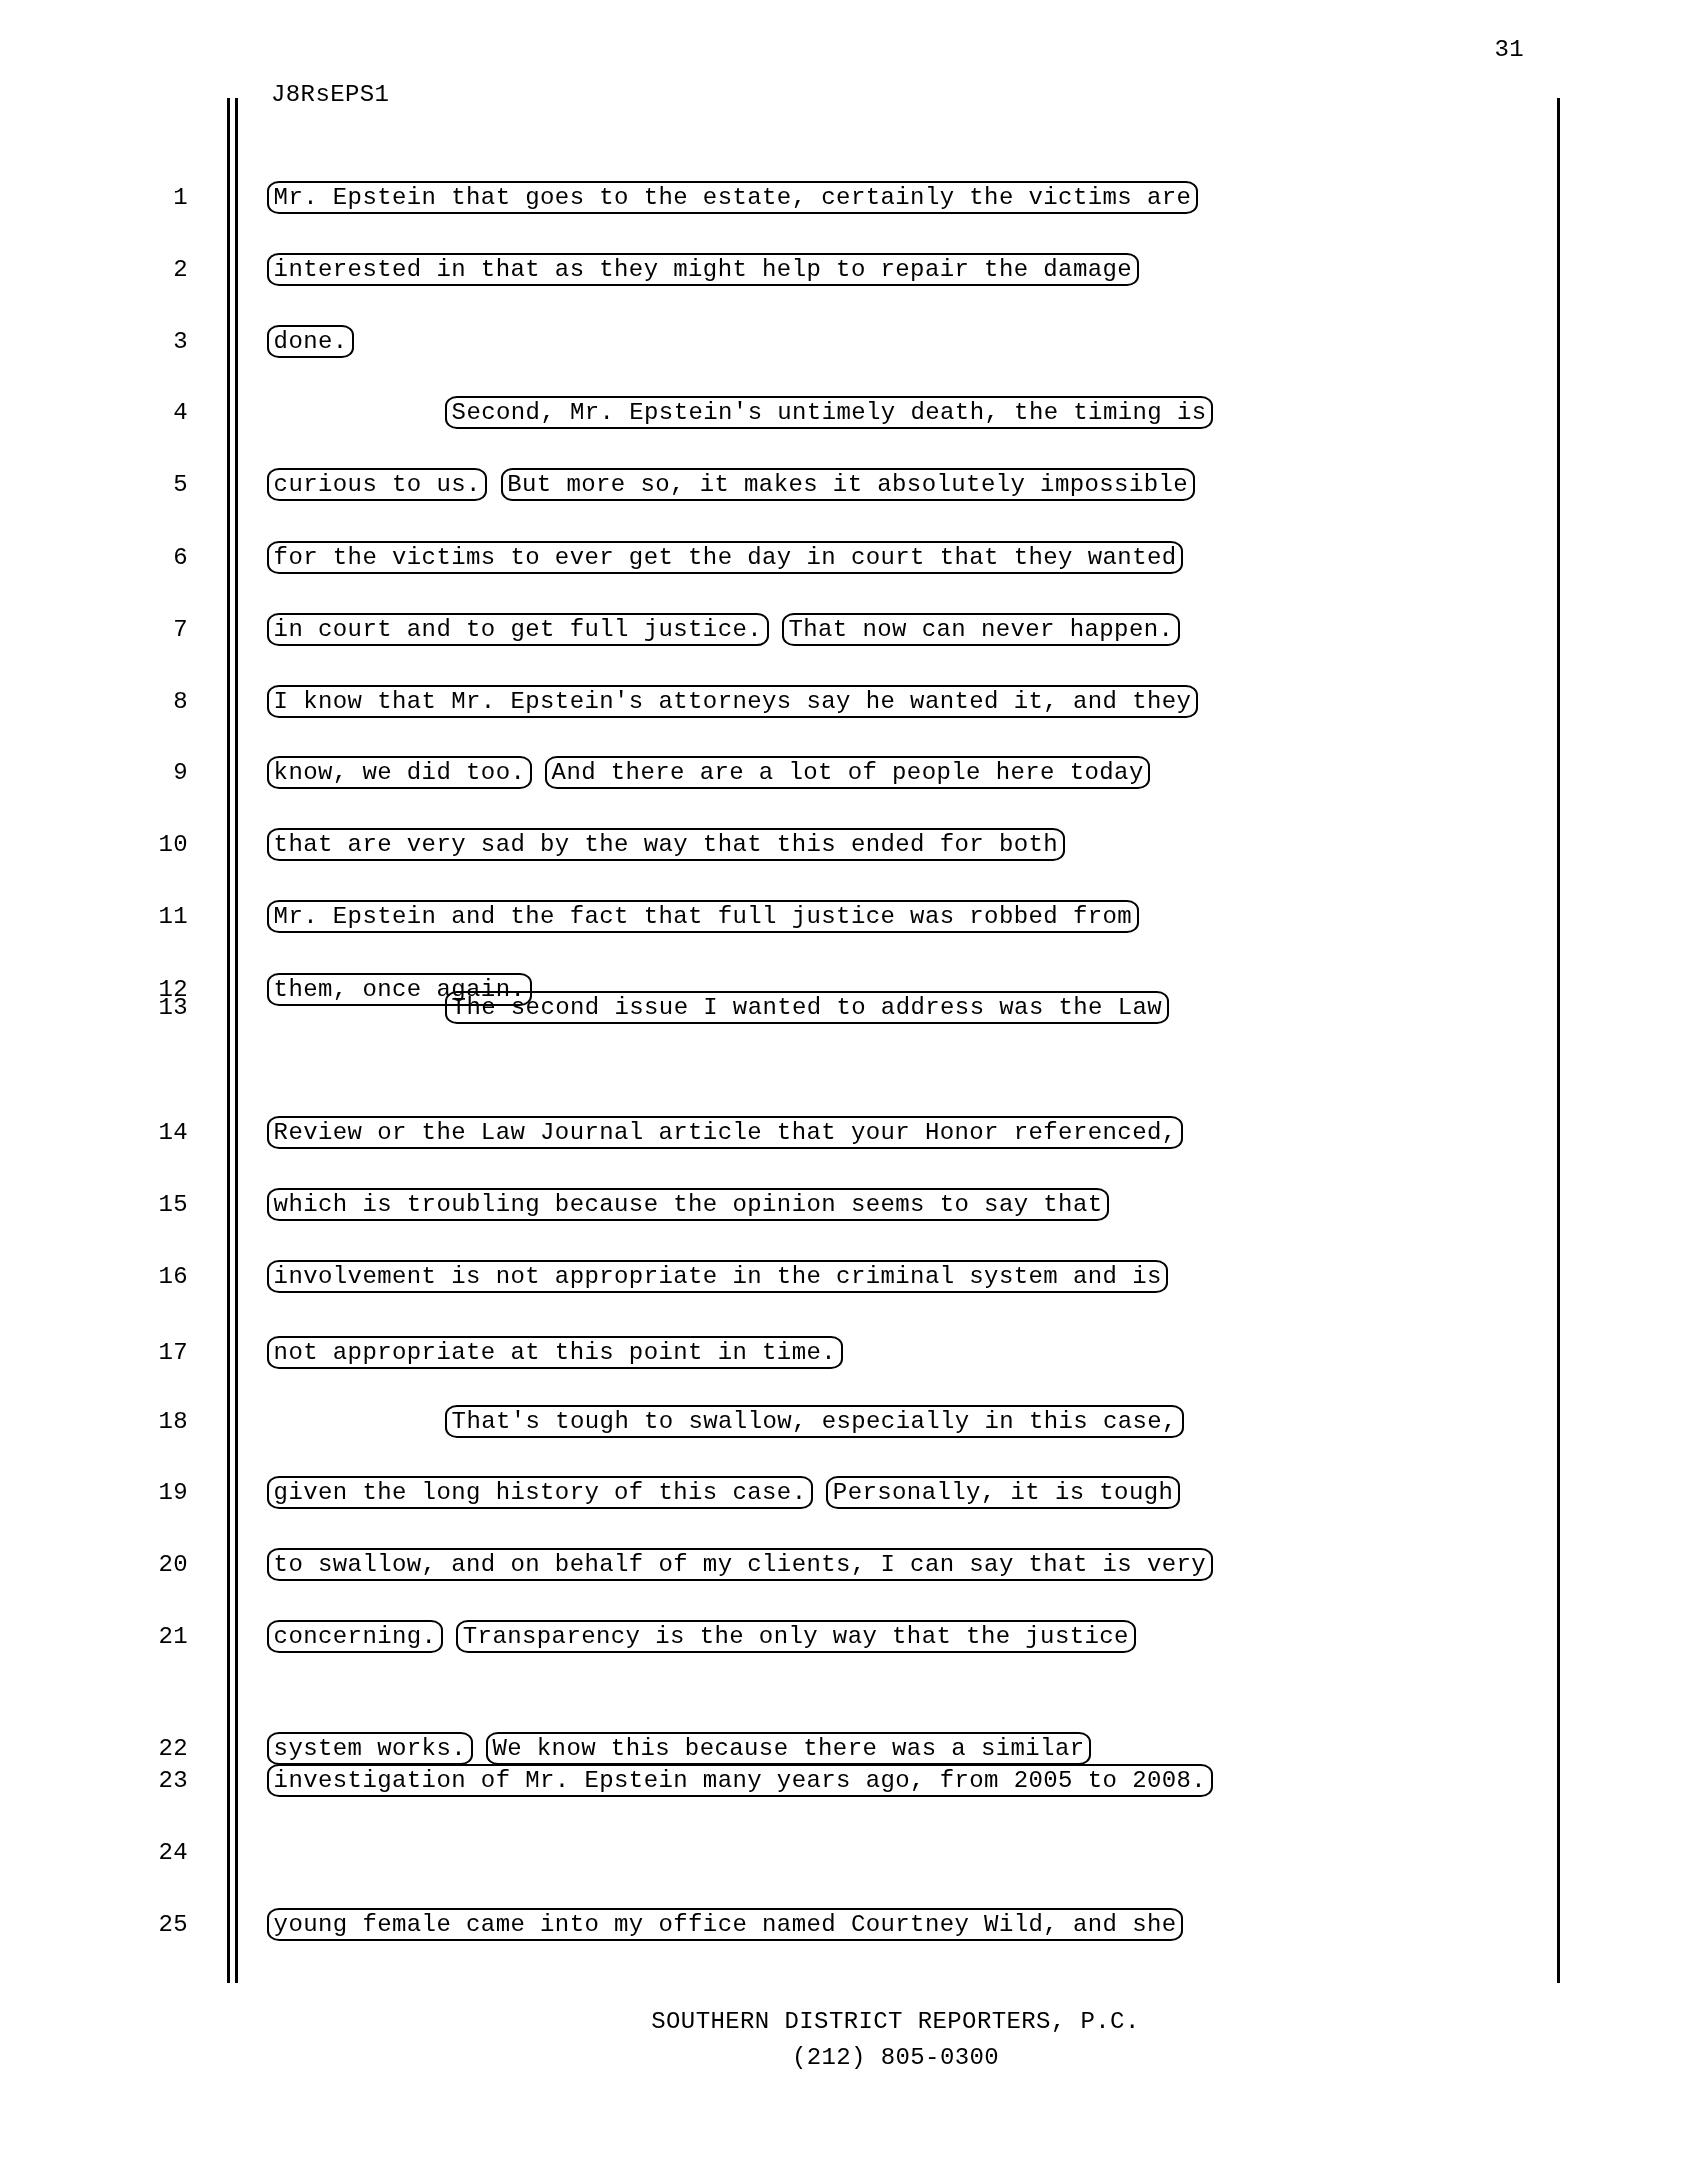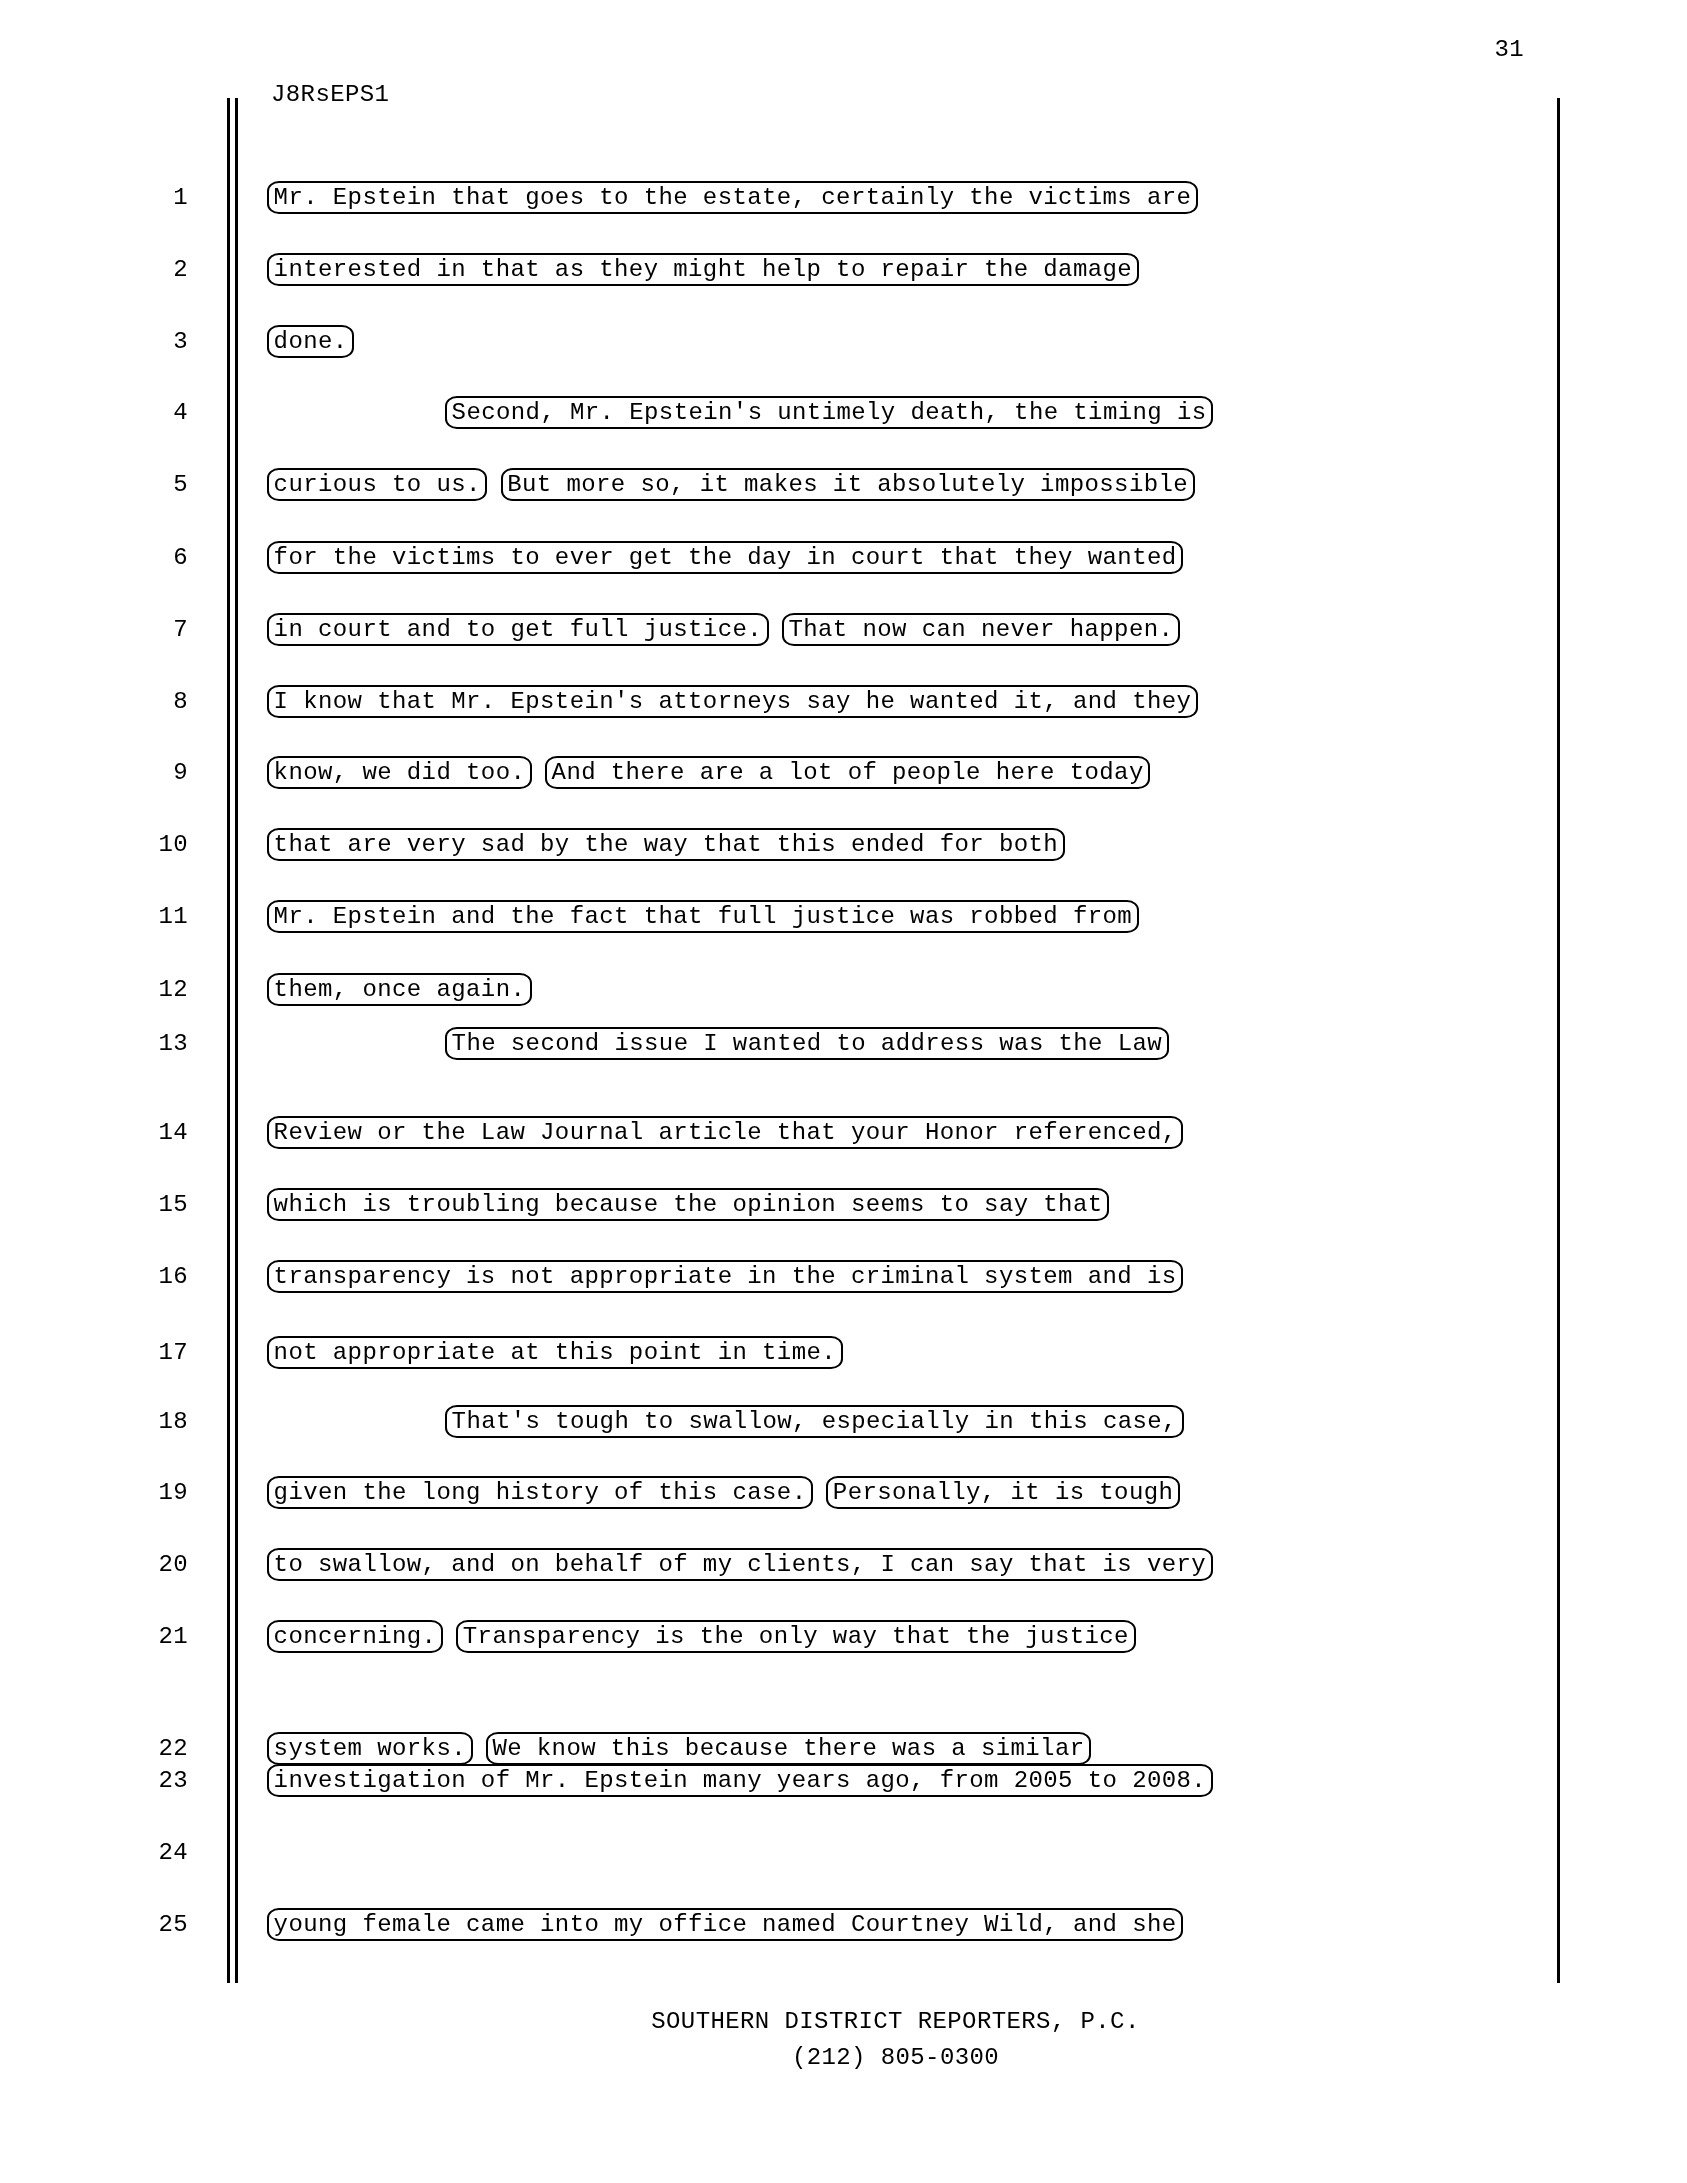--- a/index.html
+++ b/index.html
@@ -159,42 +159,42 @@
         <span class="segments">
           <span class="seg-box">Mr. Epstein and the fact that full justice was robbed from</span>
         </span>
       </div>
       <div class="line-row" style="top: 973px;">
         <span class="line-num">12</span>
         <span class="segments">
           <span class="seg-box">them, once again.</span>
         </span>
       </div>
-      <div class="line-row" style="top: 1027px;">
+      <div class="line-row" style="top: 991px;">
         <span class="line-num">13</span>
         <span class="segments indent">
           <span class="seg-box">The second issue I wanted to address was the Law</span>
         </span>
       </div>
       <div class="line-row" style="top: 1116px;">
         <span class="line-num">14</span>
         <span class="segments">
           <span class="seg-box">Review or the Law Journal article that your Honor referenced,</span>
         </span>
       </div>
       <div class="line-row" style="top: 1188px;">
         <span class="line-num">15</span>
         <span class="segments">
           <span class="seg-box">which is troubling because the opinion seems to say that</span>
         </span>
       </div>
       <div class="line-row" style="top: 1260px;">
         <span class="line-num">16</span>
         <span class="segments">
-          <span class="seg-box">transparency is not appropriate in the criminal system and is</span>
+          <span class="seg-box">involvement is not appropriate in the criminal system and is</span>
         </span>
       </div>
       <div class="line-row" style="top: 1336px; padding-left: 16px;">
         <span class="line-num">17</span>
         <span class="segments">
           <span class="seg-box">not appropriate at this point in time.</span>
         </span>
       </div>
       <div class="line-row" style="top: 1405px;">
         <span class="line-num">18</span>

